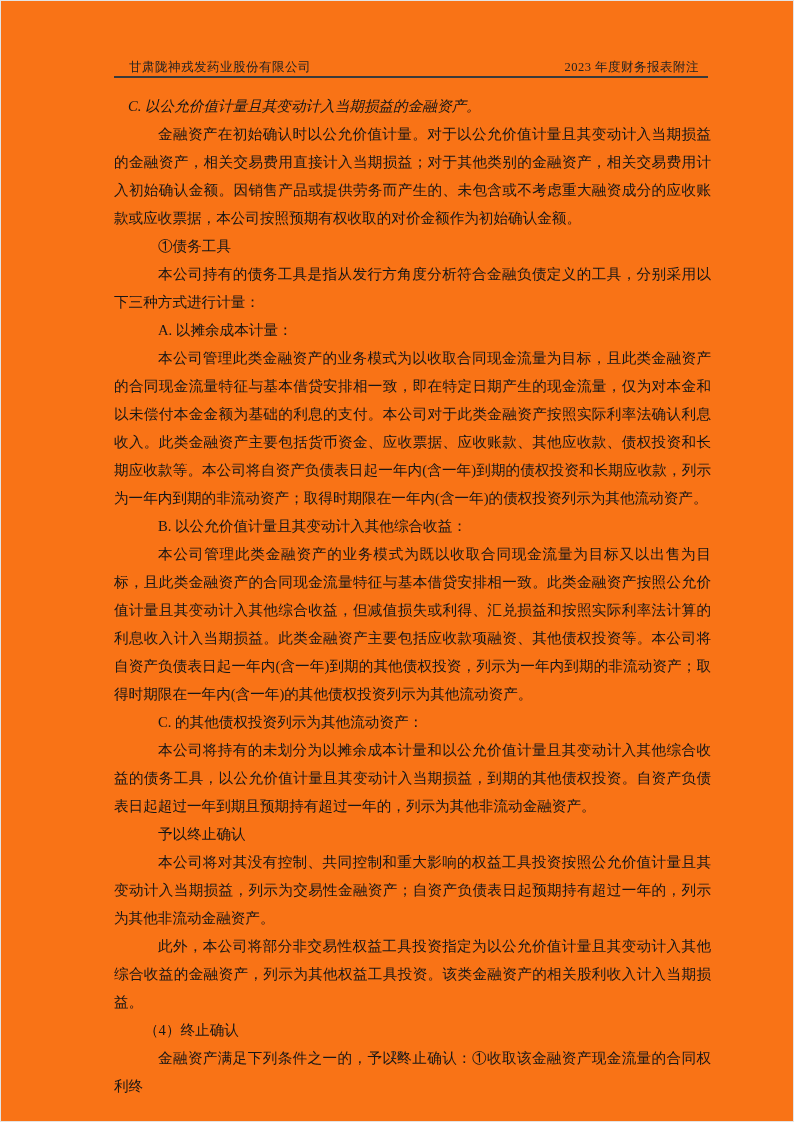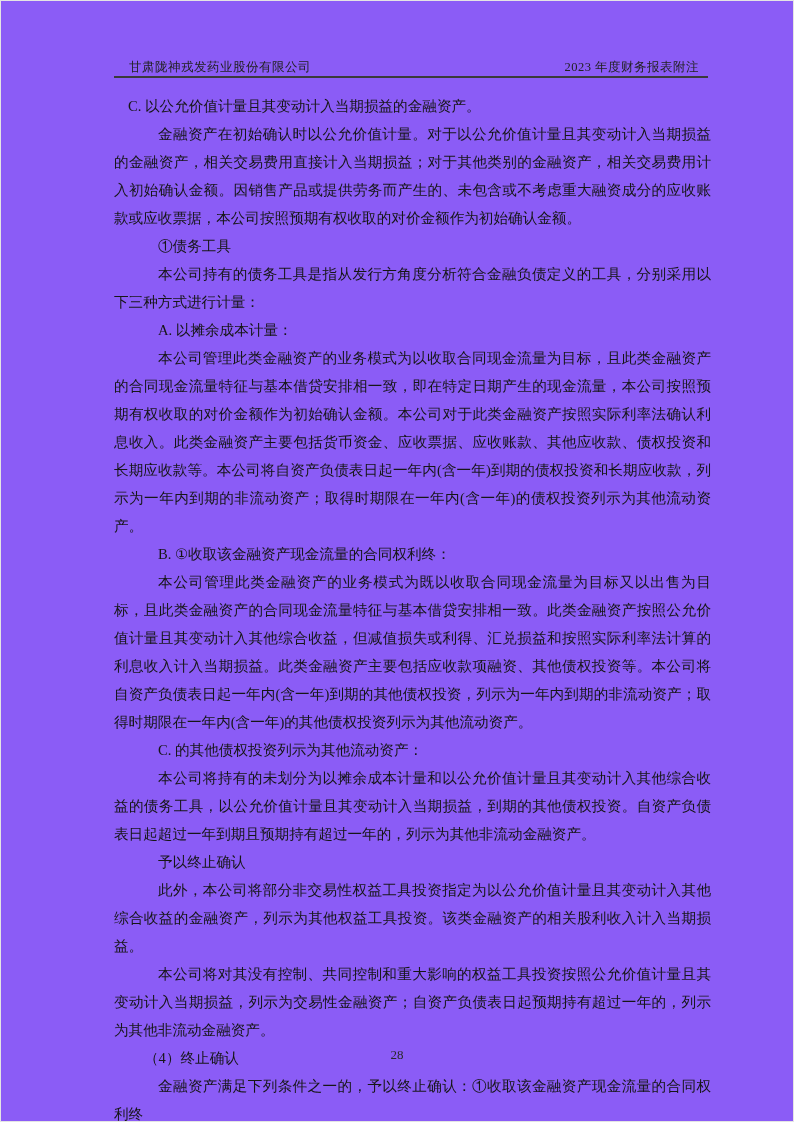--- a/index.html
+++ b/index.html
@@ -5,21 +5,21 @@
   html, body {
     margin: 0;
     padding: 0;
     background: #f2f2f2;
   }
   .page {
     position: relative;
     width: 794px;
     height: 1122px;
     margin: 0 auto;
-    background: #8b5cf6;
+    background: #f97316;
     border: 1px solid #e4e4e4;
     box-sizing: border-box;
     font-family: "Liberation Serif", "DejaVu Serif", serif;
     color: #1c1c1c;
     overflow: hidden;
   }
   .page-header {
     position: absolute;
     left: 113px;
     top: 50px;
@@ -58,21 +58,21 @@
     line-height: 28px;
     text-align: justify;
     text-justify: inter-character;
     color: #161616;
   }
   .doc-body p {
     margin: 0;
     padding: 0;
   }
   .indent-para { text-indent: 44px; }
-  .indent-item-c { text-indent: 14px; }
+  .indent-item-c { text-indent: 14px; font-style: italic; }
   .indent-num2 { text-indent: 30px; }
   .page-footer {
     position: absolute;
     left: 0;
     top: 1046px;
     width: 100%;
     text-align: center;
     font-size: 13px;
     color: #2a2a2a;
   }
@@ -87,28 +87,28 @@
     <span class="doc-title">2023 年度财务报表附注</span>
   </div>
   <div class="header-rule"></div>
 
   <div class="doc-body">
     <p class="indent-item-c">C. 以公允价值计量且其变动计入当期损益的金融资产。</p>
     <p class="indent-para">金融资产在初始确认时以公允价值计量。对于以公允价值计量且其变动计入当期损益的金融资产，相关交易费用直接计入当期损益；对于其他类别的金融资产，相关交易费用计入初始确认金额。因销售产品或提供劳务而产生的、未包含或不考虑重大融资成分的应收账款或应收票据，本公司按照预期有权收取的对价金额作为初始确认金额。</p>
     <p class="indent-para">①债务工具</p>
     <p class="indent-para">本公司持有的债务工具是指从发行方角度分析符合金融负债定义的工具，分别采用以下三种方式进行计量：</p>
     <p class="indent-para">A. 以摊余成本计量：</p>
-    <p class="indent-para">本公司管理此类金融资产的业务模式为以收取合同现金流量为目标，且此类金融资产的合同现金流量特征与基本借贷安排相一致，即在特定日期产生的现金流量，本公司按照预期有权收取的对价金额作为初始确认金额。本公司对于此类金融资产按照实际利率法确认利息收入。此类金融资产主要包括货币资金、应收票据、应收账款、其他应收款、债权投资和长期应收款等。本公司将自资产负债表日起一年内(含一年)到期的债权投资和长期应收款，列示为一年内到期的非流动资产；取得时期限在一年内(含一年)的债权投资列示为其他流动资产。</p>
-    <p class="indent-para">B. ①收取该金融资产现金流量的合同权利终：</p>
+    <p class="indent-para">本公司管理此类金融资产的业务模式为以收取合同现金流量为目标，且此类金融资产的合同现金流量特征与基本借贷安排相一致，即在特定日期产生的现金流量，仅为对本金和以未偿付本金金额为基础的利息的支付。本公司对于此类金融资产按照实际利率法确认利息收入。此类金融资产主要包括货币资金、应收票据、应收账款、其他应收款、债权投资和长期应收款等。本公司将自资产负债表日起一年内(含一年)到期的债权投资和长期应收款，列示为一年内到期的非流动资产；取得时期限在一年内(含一年)的债权投资列示为其他流动资产。</p>
+    <p class="indent-para">B. 以公允价值计量且其变动计入其他综合收益：</p>
     <p class="indent-para">本公司管理此类金融资产的业务模式为既以收取合同现金流量为目标又以出售为目标，且此类金融资产的合同现金流量特征与基本借贷安排相一致。此类金融资产按照公允价值计量且其变动计入其他综合收益，但减值损失或利得、汇兑损益和按照实际利率法计算的利息收入计入当期损益。此类金融资产主要包括应收款项融资、其他债权投资等。本公司将自资产负债表日起一年内(含一年)到期的其他债权投资，列示为一年内到期的非流动资产；取得时期限在一年内(含一年)的其他债权投资列示为其他流动资产。</p>
     <p class="indent-para">C. 的其他债权投资列示为其他流动资产：</p>
     <p class="indent-para">本公司将持有的未划分为以摊余成本计量和以公允价值计量且其变动计入其他综合收益的债务工具，以公允价值计量且其变动计入当期损益，到期的其他债权投资。自资产负债表日起超过一年到期且预期持有超过一年的，列示为其他非流动金融资产。</p>
     <p class="indent-para">予以终止确认</p>
+    <p class="indent-para">本公司将对其没有控制、共同控制和重大影响的权益工具投资按照公允价值计量且其变动计入当期损益，列示为交易性金融资产；自资产负债表日起预期持有超过一年的，列示为其他非流动金融资产。</p>
     <p class="indent-para">此外，本公司将部分非交易性权益工具投资指定为以公允价值计量且其变动计入其他综合收益的金融资产，列示为其他权益工具投资。该类金融资产的相关股利收入计入当期损益。</p>
-    <p class="indent-para">本公司将对其没有控制、共同控制和重大影响的权益工具投资按照公允价值计量且其变动计入当期损益，列示为交易性金融资产；自资产负债表日起预期持有超过一年的，列示为其他非流动金融资产。</p>
     <p class="indent-num2">（4）终止确认</p>
     <p class="indent-para">金融资产满足下列条件之一的，予以终止确认：①收取该金融资产现金流量的合同权利终</p>
   </div>
 
   <div class="page-footer">
     <span>28</span>
   </div>
 
 </div>
 

